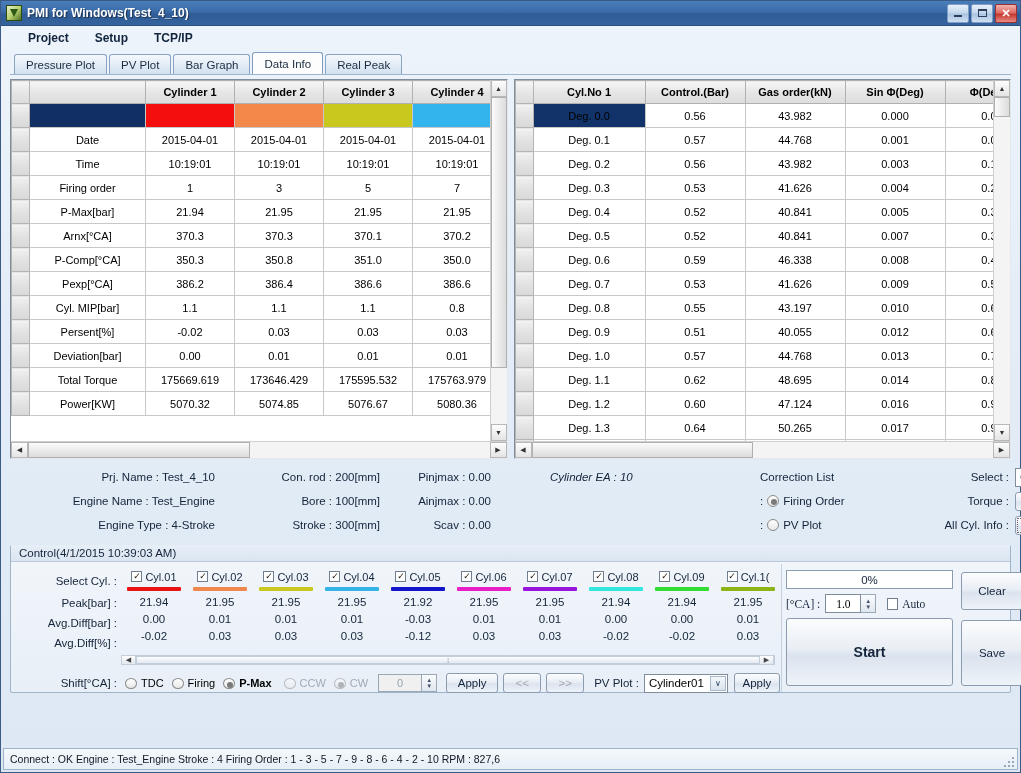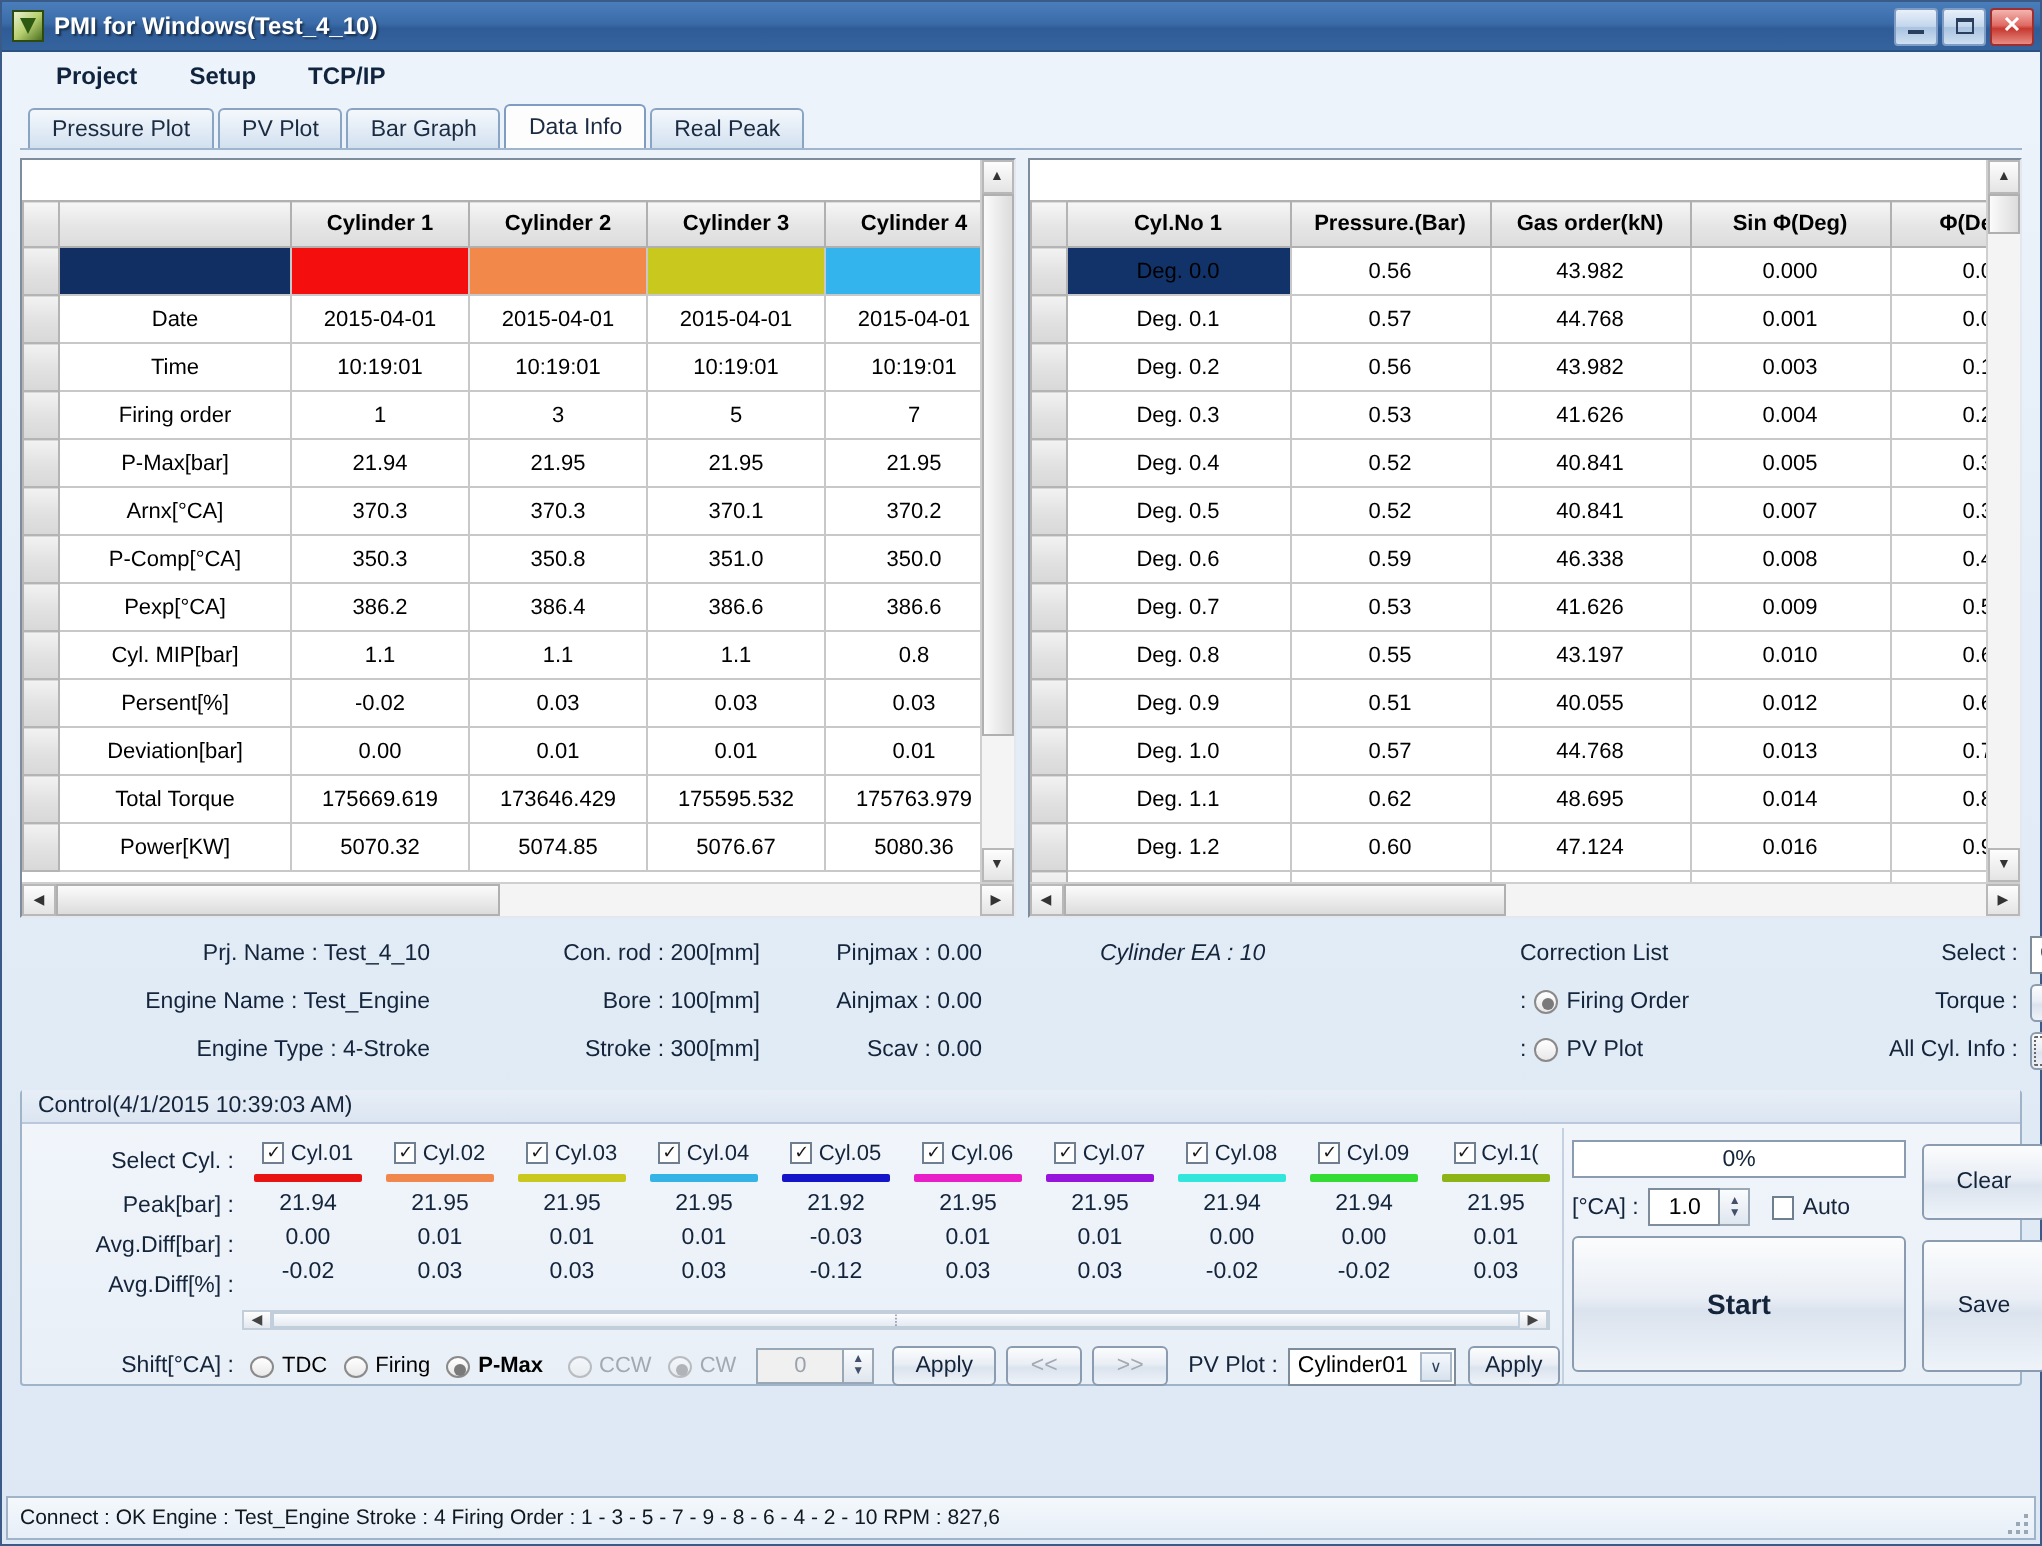--- a/index.html
+++ b/index.html
@@ -89,21 +89,21 @@
   }
   .panels{ display:flex; gap:6px; height:380px; }
   .panel{
     flex:1; background:#fff; border:2px inset #a8b8c9;
     border-top:1px solid #7f8c9c; border-left:1px solid #7f8c9c;
     border-right:1px solid #e2e8ee; border-bottom:1px solid #e2e8ee;
     display:flex; flex-direction:column; overflow:hidden; position:relative;
   }
   .grid-wrap{ flex:1; display:flex; overflow:hidden; }
   .grid-scroll{ flex:1; overflow:hidden; }
-  table.grid{ border-collapse:collapse; table-layout:fixed; width:100%;margin-top:20px; }
+  table.grid{ border-collapse:collapse; table-layout:fixed; width:100%; }
   table.grid th, table.grid td{
     border:1px solid #c8c8c8; height:24px; font-size:11px; color:#000;
     padding:0 4px; overflow:hidden; white-space:nowrap; text-align:center;
   }
   table.grid th{
     background:linear-gradient(to bottom,#f6f6f6 0%,#e6e6e6 50%,#dcdcdc 100%);
     border:1px solid #b0b0b0; font-weight:bold; height:23px;
   }
   .rowhdr{
     background:linear-gradient(to bottom,#f2f2f2 0%,#e2e2e2 50%,#d8d8d8 100%);
@@ -234,21 +234,21 @@
     display:inline-flex;flex-direction:column;align-items:center;justify-content:center;
     font-size:6px;color:#44506a;line-height:6px;
   }
   .ctrl-right{ flex:0 0 250px; display:flex; padding:6px 8px 6px 4px; gap:8px;
                border-left:1px solid #c4d1e0;}
   .cr-main{flex:1;display:flex;flex-direction:column;gap:5px;}
   .progress{
     height:19px;border:1px solid #8b9cb0;background:#fff;
     display:flex;align-items:center;justify-content:center;font-size:11.5px;color:#14243a;
   }
-  .ca-row{display:flex;align-items:center;gap:5px;font-size:11.5px;color:#14243a;}
+  .ca-row{display:flex;align-items:center;gap:5px;font-size:11.5px;color:#14243a;font-family:Liberation Serif, serif;}
   .ca-input{width:36px;height:19px;border:1px solid #7f8c9c;background:#fff;
     display:flex;align-items:center;justify-content:center;font-size:11.5px;color:#000;}
   .btn-start{
     flex:1; font-size:14px; font-weight:bold;
   }
   .cr-side{flex:0 0 62px;display:flex;flex-direction:column;gap:10px;padding-top:2px;}
   .btn-clear{height:38px;}
   .btn-save{flex:1;}
 
   
@@ -472,21 +472,21 @@
                   <col style="width:112px">
                   <col style="width:100px">
                 <col style="width:100px">
                   <col style="width:100px">
                   <col style="width:56px">
               </colgroup>
               <thead>
                 <tr>
                   <th class="rowhdr"></th>
                   <th>Cyl.No 1</th>
-                  <th>Pressure.(Bar)</th>
+                  <th>Control.(Bar)</th>
                   <th>Gas order(kN)</th>
                   <th>Sin Φ(Deg)</th>
                   <th style="text-align:right">Φ(De</th>
                 </tr>
               </thead>
               <tbody>
                   <tr>
                     <td class="rowhdr"></td>
                     <td class="sel-cell">Deg. 0.0</td>
                     <td>0.56</td>

